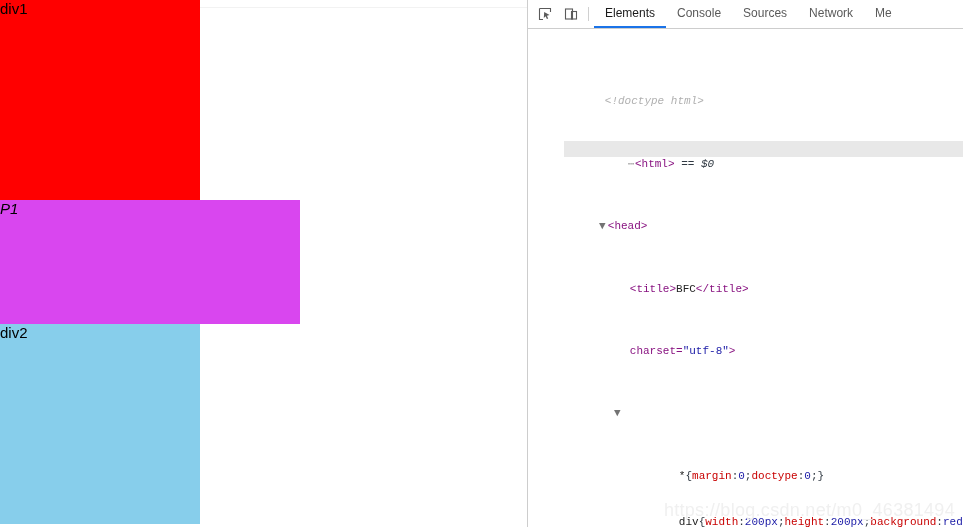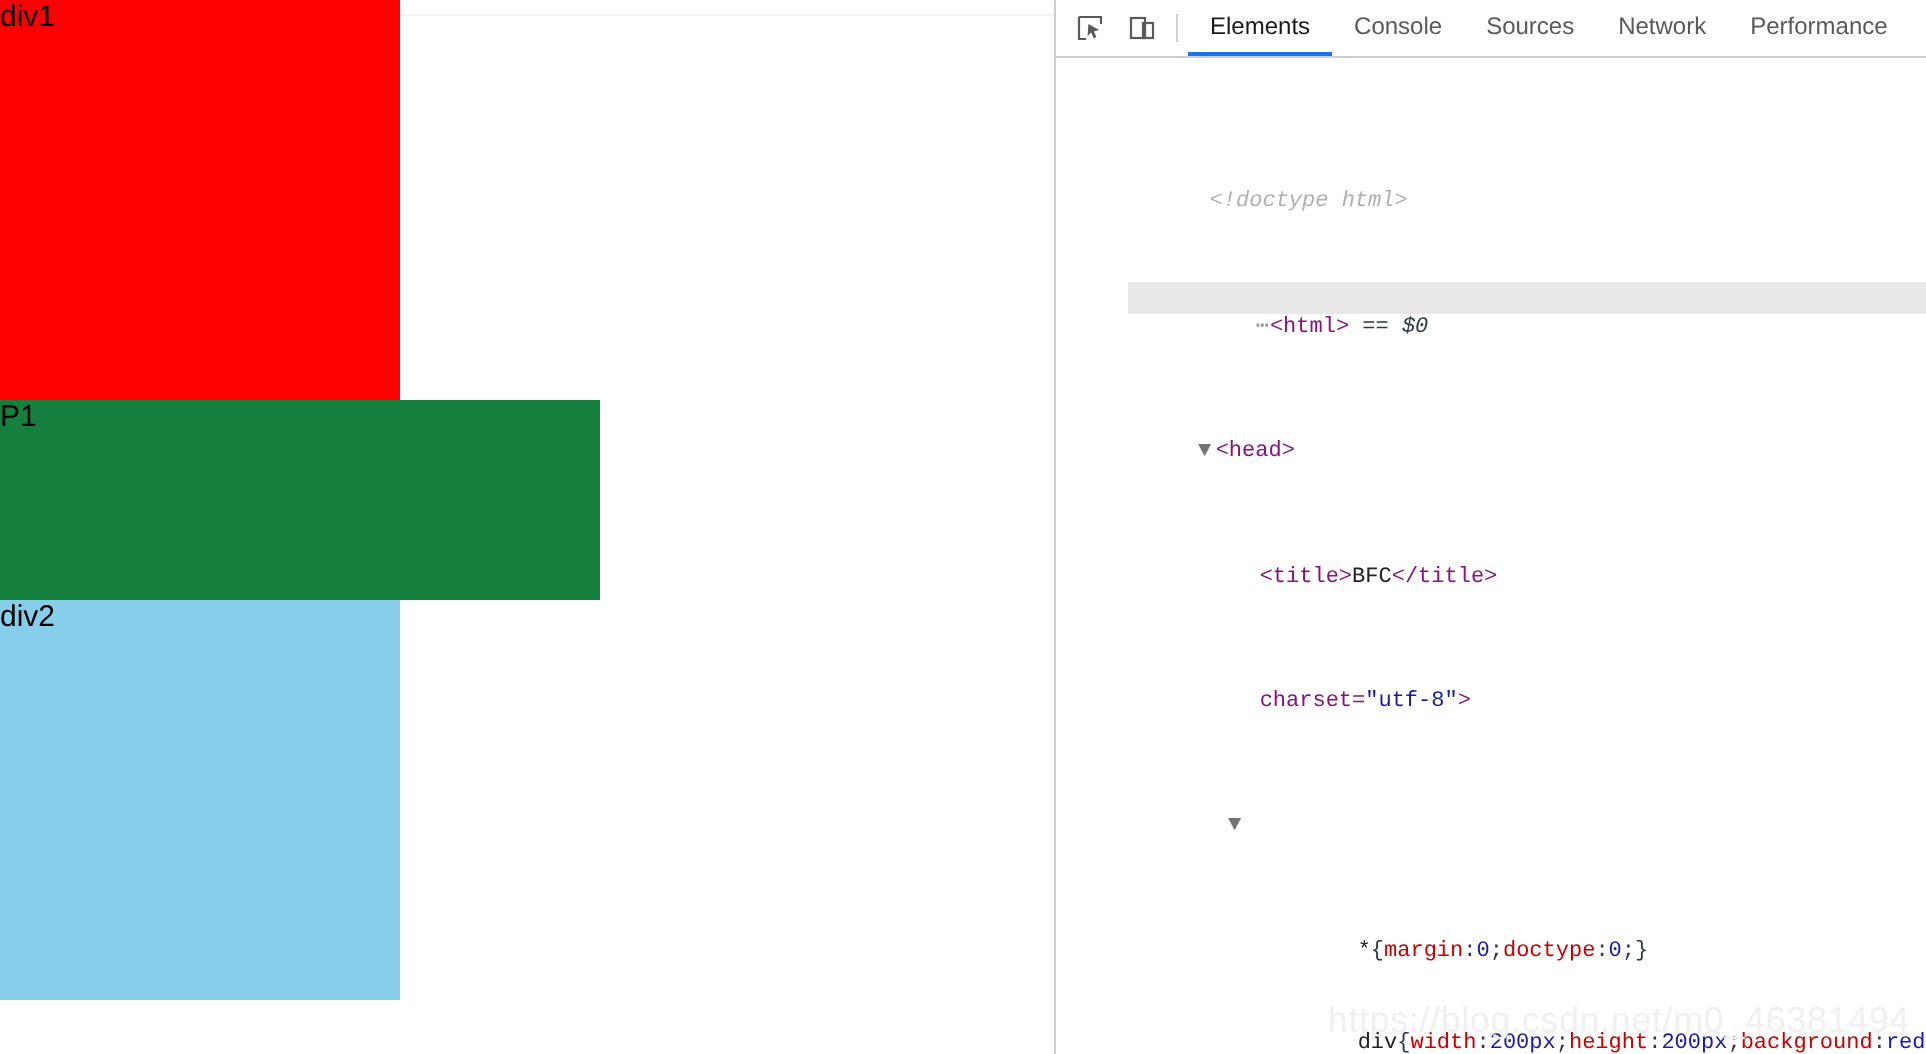--- a/index.html
+++ b/index.html
@@ -190,21 +190,21 @@
 <body>
 
 <div id="root">
 
   <div id="page-viewport">
     <div id="page-topstrip"></div>
     <div id="page-content">
       <div id="div1" class="pgbox" style="background: rgb(255, 0, 0); width: 200px; height: 200px;">
         <span>div1</span>
       </div>
-      <div id="p1" class="pgbox" style="background: #15803d; width: 300px; height: 100px;">
+      <div id="p1" class="pgbox" style="background: #d946ef; width: 300px; height: 124px; font-style: italic;">
         <span>P1</span>
       </div>
       <div id="div2" class="pgbox" style="background: rgb(135, 206, 235); width: 200px; height: 200px;">
         <span>div2</span>
       </div>
     </div>
   </div>
 
   <div id="devtools">
 
@@ -234,23 +234,20 @@
         <div class="dt-tab">
           <span>Console</span>
         </div>
         <div class="dt-tab">
           <span>Sources</span>
         </div>
         <div class="dt-tab">
           <span>Network</span>
         </div>
         <div class="dt-tab">
-          <span>Performance</span>
-        </div>
-        <div class="dt-tab">
           <span>Me</span>
         </div>
       </div>
     </div>
 
     <div id="dt-tree">
 
       <div class="node" style="padding-left:24px;font-style:italic;">
         <span class="doctype">&lt;!doctype html&gt;</span>
       </div>

